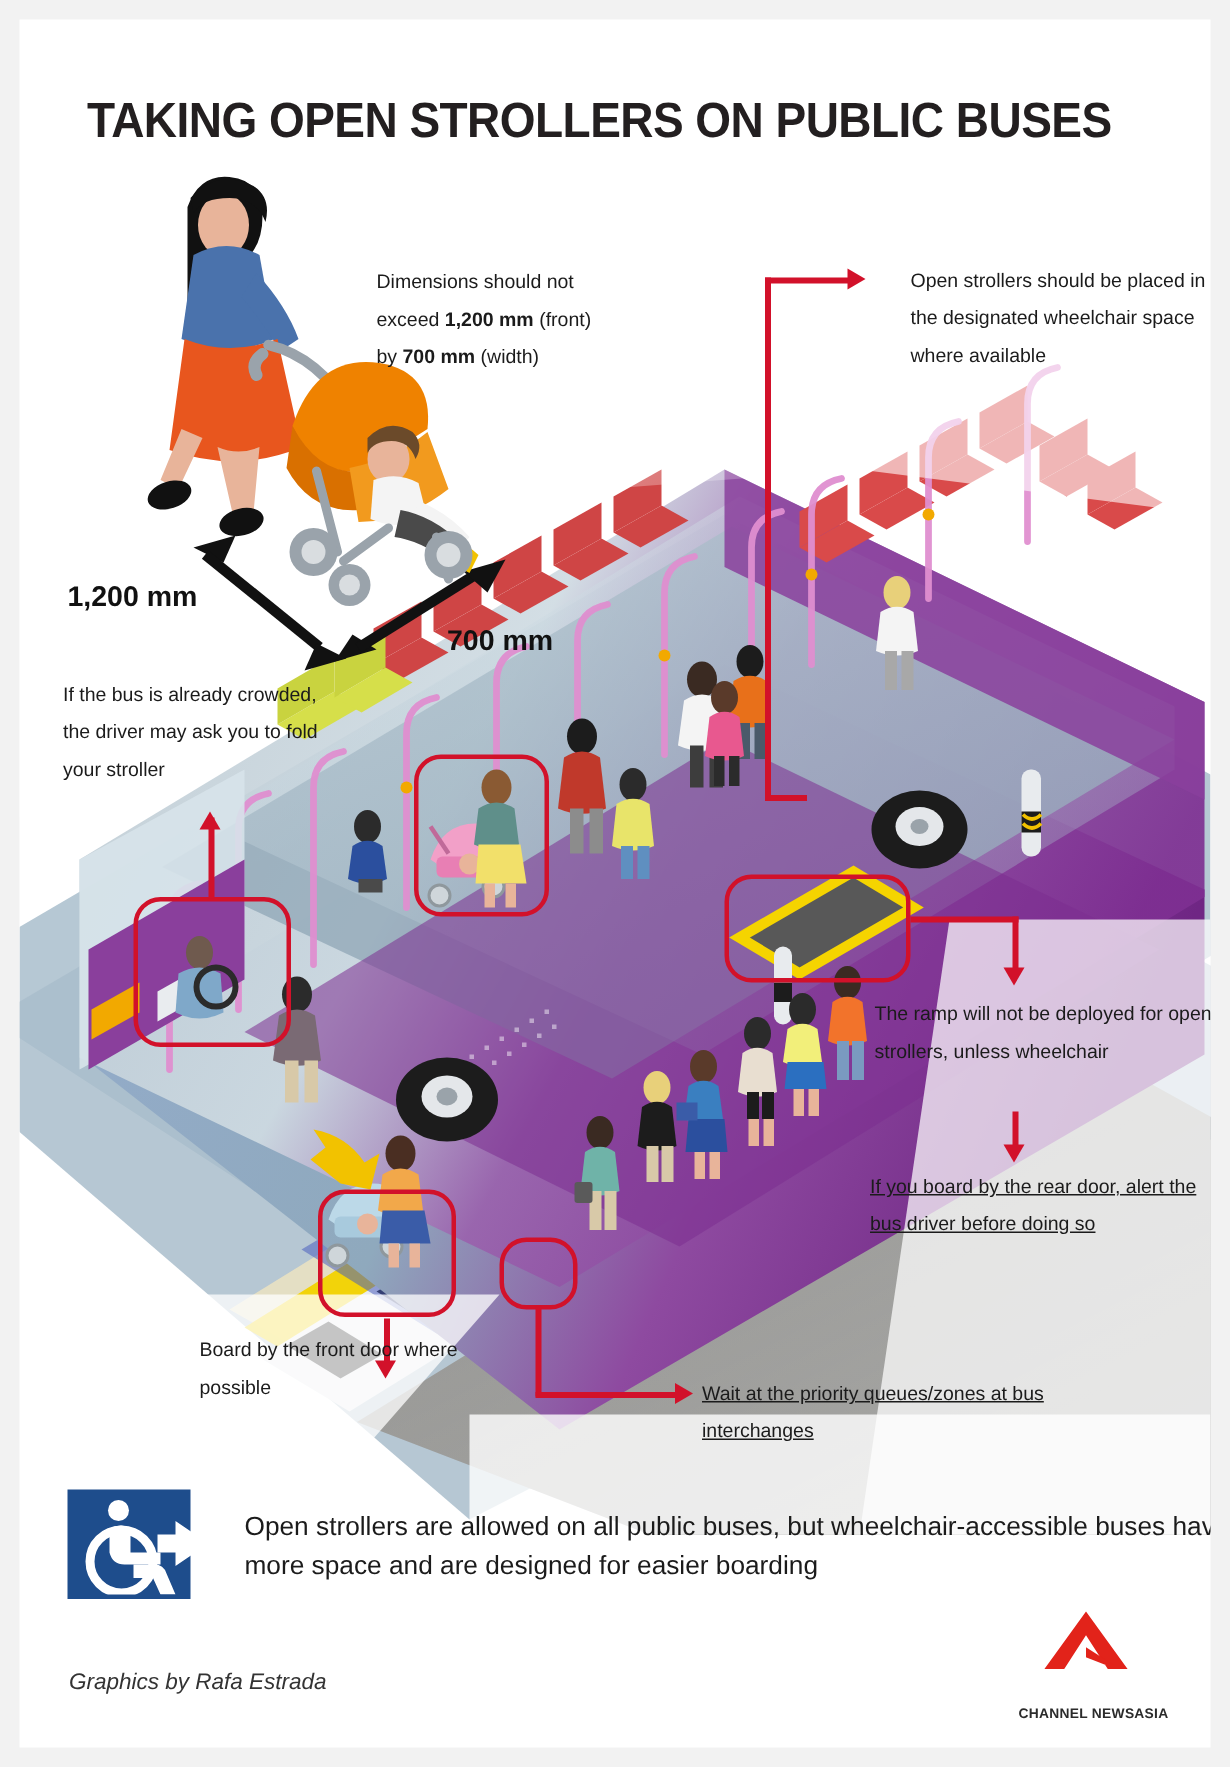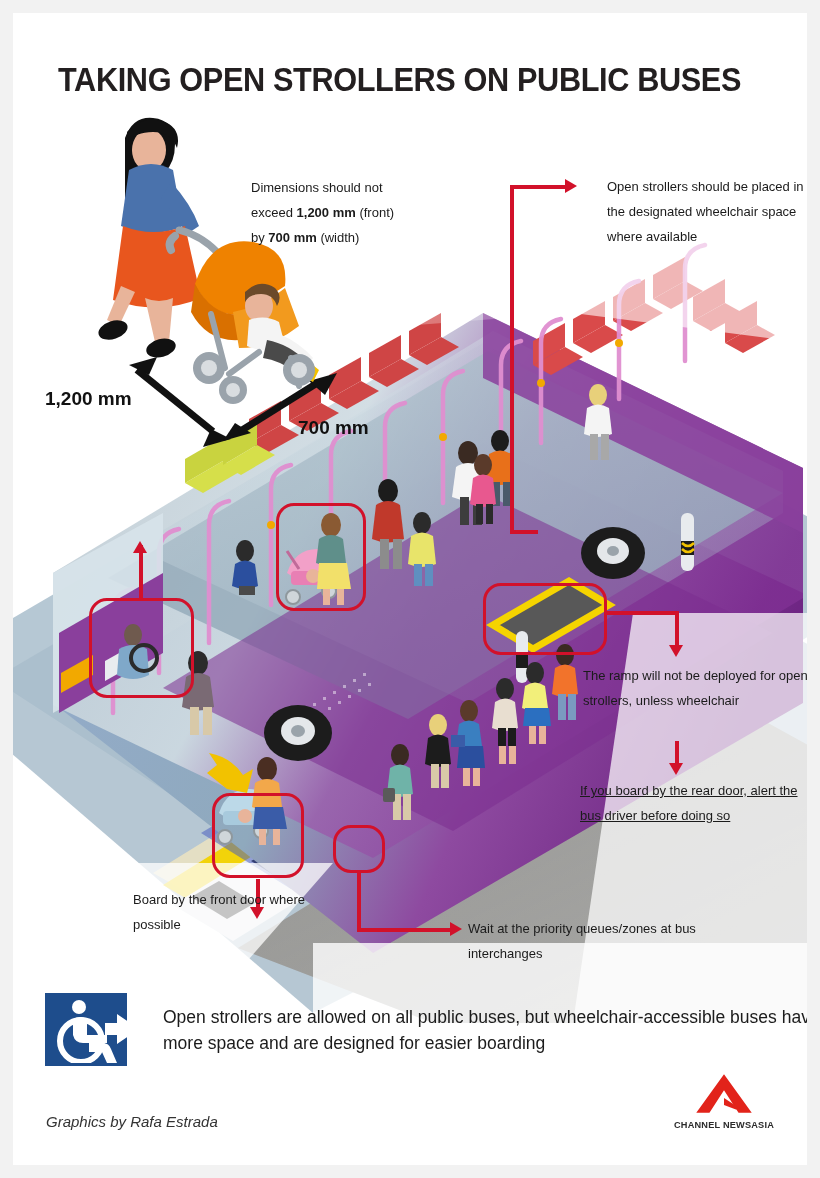--- a/index.html
+++ b/index.html
@@ -78,23 +78,24 @@
   }
 
   
   #credit {
     position: absolute; left: 33px; top: 1100px;
     font-size: 15px; font-style: italic; color: #333;
     z-index: 50;
   }
   #logo { position: absolute; right: 28px; top: 1060px; width: 110px; text-align: center; z-index: 50; }
   #logo-text {
-    margin-top: 2px;
+    margin-top: 18px;
     font-size: 9.2px; font-weight: bold; color: #2b2b2b;
     letter-spacing: 0.2px;
+    text-align: right;
   }
 </style>
 </head>
 <body>
 
 <div id="card">
 
   <div id="title">TAKING OPEN STROLLERS ON PUBLIC BUSES</div>
 
   <svg id="scene" viewBox="0 0 794 1152">
@@ -485,20 +486,21 @@
     <span>by </span><b>700 mm</b><span> (width)</span>
   </div>
 
   <div class="tblock" style="left:594px; top:161px; width:200px;">Open strollers should be placed in the designated wheelchair space where available</div>
 
   <div class="rline" style="left:497px; top:172px; width:57px; height:3.5px;"></div>
   <div class="rline" style="left:497px; top:172px; width:3.5px; height:348px;"></div>
   <div class="rline" style="left:497px; top:517px; width:28px; height:3.5px;"></div>
   <div class="rarrow arr-right" style="left:552px; top:166px;"></div>
 
+  <div class="tblock" style="left:29px; top:437px; width:190px;">If the bus is already crowded, the driver may ask you to fold your stroller</div>
 
   <div class="callout" style="left:76px; top:585px; width:105px; height:100px;"></div>
   <div class="rline" style="left:126px; top:532px; width:3.5px; height:54px;"></div>
   <div class="rarrow arr-up" style="left:120px; top:528px;"></div>
 
   <div class="callout" style="left:263px; top:490px; width:90px; height:108px;"></div>
 
   <div class="callout" style="left:470px; top:570px; width:124px; height:72px;"></div>
 
   <div class="tblock" style="left:570px; top:650px; width:228px;">The ramp will not be deployed for open strollers, unless wheelchair</div>
@@ -513,21 +515,21 @@
 
   <div class="callout" style="left:199px; top:780px; width:92px; height:85px;"></div>
   <div class="rline" style="left:243px; top:866px; width:3.5px; height:30px;"></div>
   <div class="rarrow arr-down" style="left:237px; top:894px;"></div>
   <div class="tblock" style="left:120px; top:874px; width:210px;">Board by the front door where possible</div>
 
   <div class="callout" style="left:320px; top:812px; width:52px; height:48px;"></div>
   <div class="rline" style="left:344px; top:858px; width:3.5px; height:60px;"></div>
   <div class="rline" style="left:344px; top:915px; width:96px; height:3.5px;"></div>
   <div class="rarrow arr-right" style="left:437px; top:909px;"></div>
-  <div class="tblock" style="left:455px; top:903px; width:290px;">Wait at the priority queues/zones at bus interchanges</div>
+  <div class="tblock" style="left:455px; top:903px; width:290px;text-decoration:underline;">Wait at the priority queues/zones at bus interchanges</div>
 
   <div id="wc-banner">
     <div id="wc-box"></div>
     <svg style="position:absolute;left:4px;top:4px;width:112px;height:66px;" viewBox="0 0 112 66">
       <circle cx="30" cy="10" r="7" fill="#ffffff"></circle>
       <path d="M24,22 q8,-4 14,0 l0,16 l20,0 l0,8 l-24,0 q-8,0 -10,-8 z" fill="#ffffff"></path>
       <path d="M40,46 l14,0 q6,0 8,6 l6,14 l-10,0 l-5,-11 l-13,0 z" fill="#ffffff"></path>
       <circle cx="32" cy="44" r="21" fill="none" stroke="#ffffff" stroke-width="6"></circle>
       <path d="M68,26 l0,-9 l22,15 l-22,15 l0,-9 l-12,0 l0,-12 z" fill="#ffffff"></path>
     </svg>

